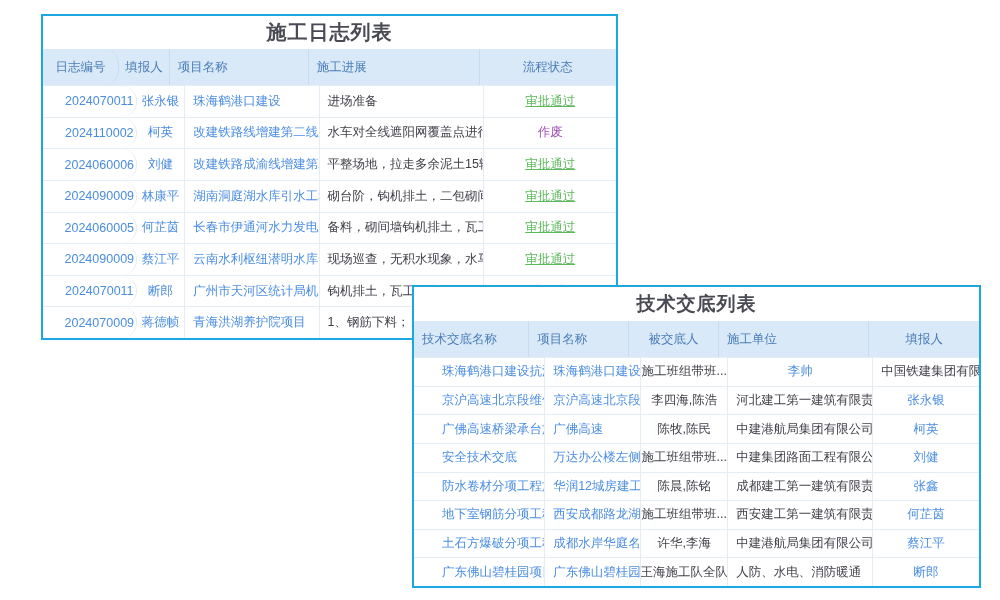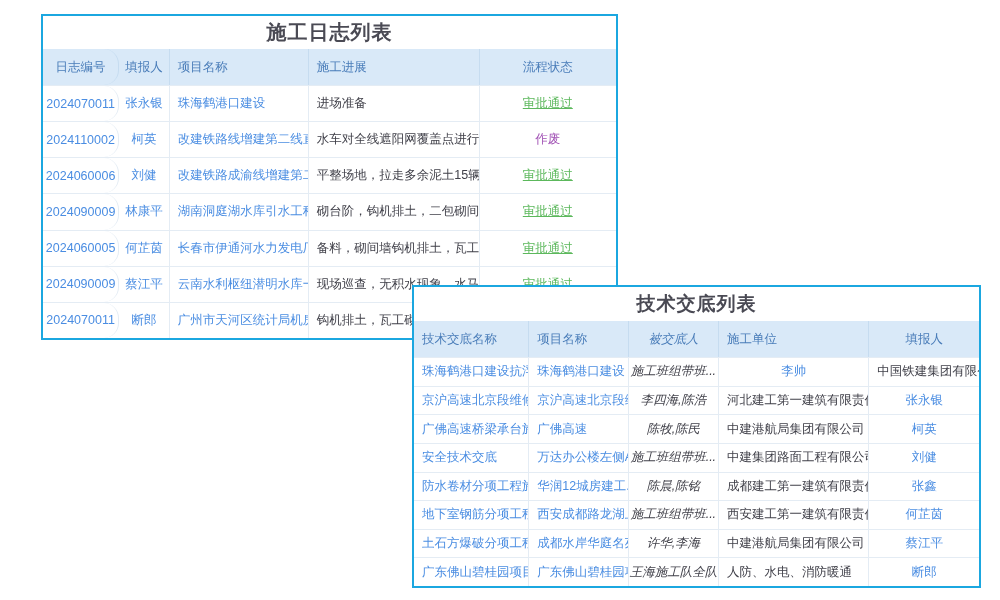--- a/index.html
+++ b/index.html
@@ -35,21 +35,21 @@
   .panel--disc .panel-title { line-height: 34px; height: 34px; font-size: 19px; border-radius: 12px; }
 
   .tr-head {
     flex: 0 0 auto;
     display: flex;
     background: var(--header-bg);
     color: var(--header-text);
     height: 36px;
   }
   .tbody { flex: 1 1 auto; display: flex; flex-direction: column; }
-  .tr { display: flex; border-top: 1px solid var(--row-line); flex: 1 1 auto; }
+  .tr { display: flex; border-top: 1px solid var(--row-line); flex: 1 1 auto; padding-left: 20px; }
 
   .td {
     box-sizing: border-box;
     padding: 0 8px;
     font-size: 12.5px;
     white-space: nowrap;
     overflow: hidden;
     display: flex;
     align-items: center;
   }
@@ -62,21 +62,21 @@
 
   
   .panel--log  .td:nth-child(1) { width: 13.3%; border-radius: 15px; }
   .panel--log  .td:nth-child(2) { width: 8.8%;  }
   .panel--log  .td:nth-child(3) { width: 24.3%; }
   .panel--log  .td:nth-child(4) { width: 29.8%; }
   .panel--log  .td:nth-child(5) { width: 23.8%; }
 
   .panel--disc .td:nth-child(1) { width: 20.4%; }
   .panel--disc .td:nth-child(2) { width: 17.6%; }
-  .panel--disc .td:nth-child(3) { width: 16.0%; font-style: italic; }
+  .panel--disc .td:nth-child(3) { width: 16.0%; }
   .panel--disc .td:nth-child(4) { width: 26.6%; }
   .panel--disc .td:nth-child(5) { width: 19.4%; }
 
   .cell-link   { color: var(--link); }
   .cell-text   { color: var(--text); }
   .cell-status.approved    { color: var(--approved); text-decoration: underline; }
   .cell-status.voided      { color: var(--voided); }
   .cell-status.unsubmitted { color: var(--unsubmitted); text-decoration: underline; }
 </style>
 </head>
@@ -134,20 +134,27 @@
         <div class="td align-left cell-text">现场巡查，无积水现象，水马...</div>
         <div class="td align-center cell-status approved">审批通过</div>
       </div>
       <div class="tr">
         <div class="td align-center cell-link">2024070011</div>
         <div class="td align-center cell-link">断郎</div>
         <div class="td align-left cell-link">广州市天河区统计局机房...</div>
         <div class="td align-left cell-text">钩机排土，瓦工砌台阶，打地...</div>
         <div class="td align-center cell-status unsubmitted">未提交</div>
       </div>
+      <div class="tr">
+        <div class="td align-center cell-link">2024070009</div>
+        <div class="td align-center cell-link">蒋德帧</div>
+        <div class="td align-left cell-link">青海洪湖养护院项目</div>
+        <div class="td align-left cell-text">1、钢筋下料；</div>
+        <div class="td align-center cell-status"></div>
+      </div>
     </div>
 </div>
 
 <div class="panel panel--disc" id="disc-panel">
   <div class="panel-title">技术交底列表</div>
   <div class="tr-head">
       <div class="td align-left">技术交底名称</div>
       <div class="td align-left">项目名称</div>
       <div class="td align-center">被交底人</div>
       <div class="td align-left">施工单位</div>

